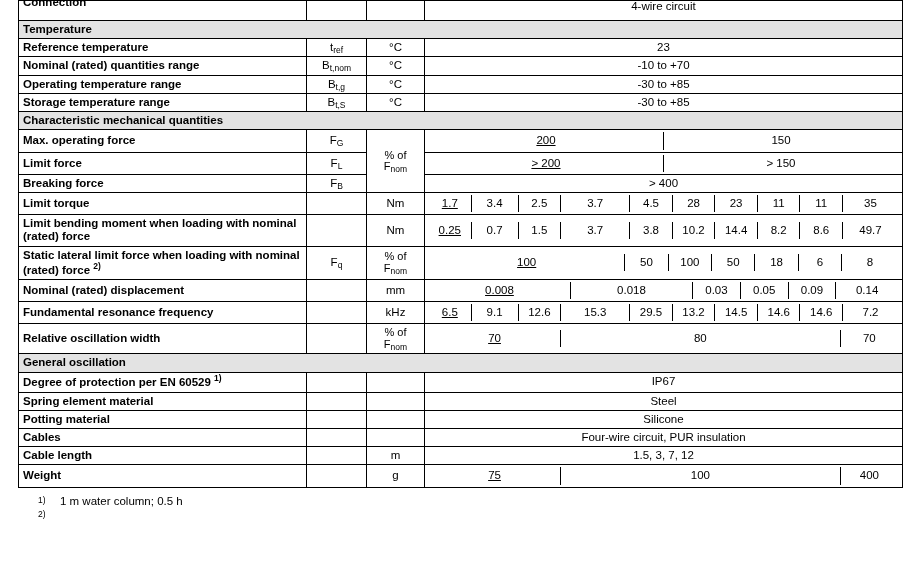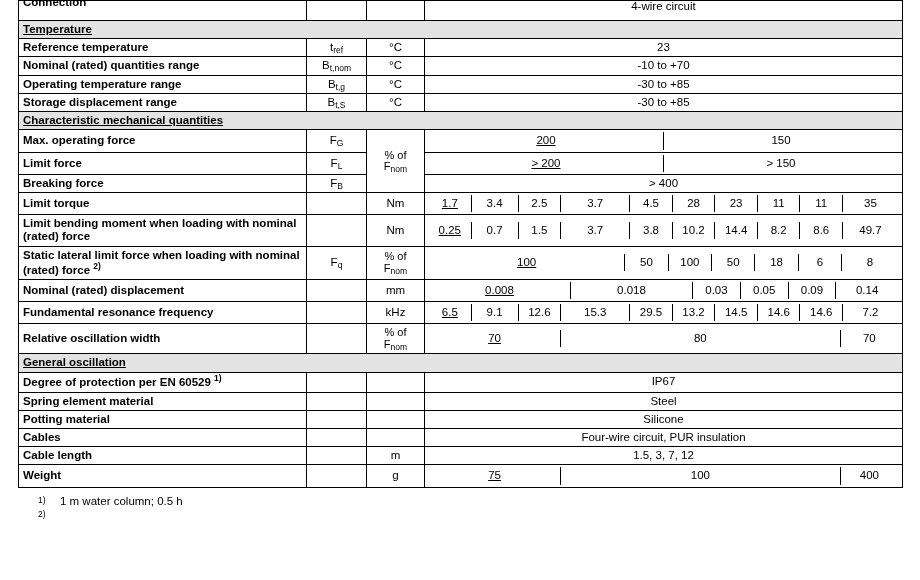--- a/index.html
+++ b/index.html
@@ -48,21 +48,20 @@
     text-align: center;
     font-weight: normal;
   }
   .val {
     text-align: center;
   }
   .section {
     font-weight: bold;
     background: #e3e3e3;
     padding-left: 6px;
-    text-decoration: underline;
   }
   
   table.inner {
     width: 100%;
     border-collapse: collapse;
     table-layout: fixed;
   }
   table.inner td {
     border: none;
     border-left: 1px solid #000;
@@ -154,21 +153,21 @@
       </tr>
 
       <tr>
         <td class="lbl">Operating temperature range</td>
         <td class="sym">B<sub>t,g</sub></td>
         <td class="unit">°C</td>
         <td class="val">-30 to +85</td>
       </tr>
 
       <tr>
-        <td class="lbl">Storage displacement range</td>
+        <td class="lbl">Storage temperature range</td>
         <td class="sym">B<sub>t,S</sub></td>
         <td class="unit">°C</td>
         <td class="val">-30 to +85</td>
       </tr>
 
       <tr>
         <td class="section" colspan="4">Characteristic mechanical quantities</td>
       </tr>
 
       <tr>

